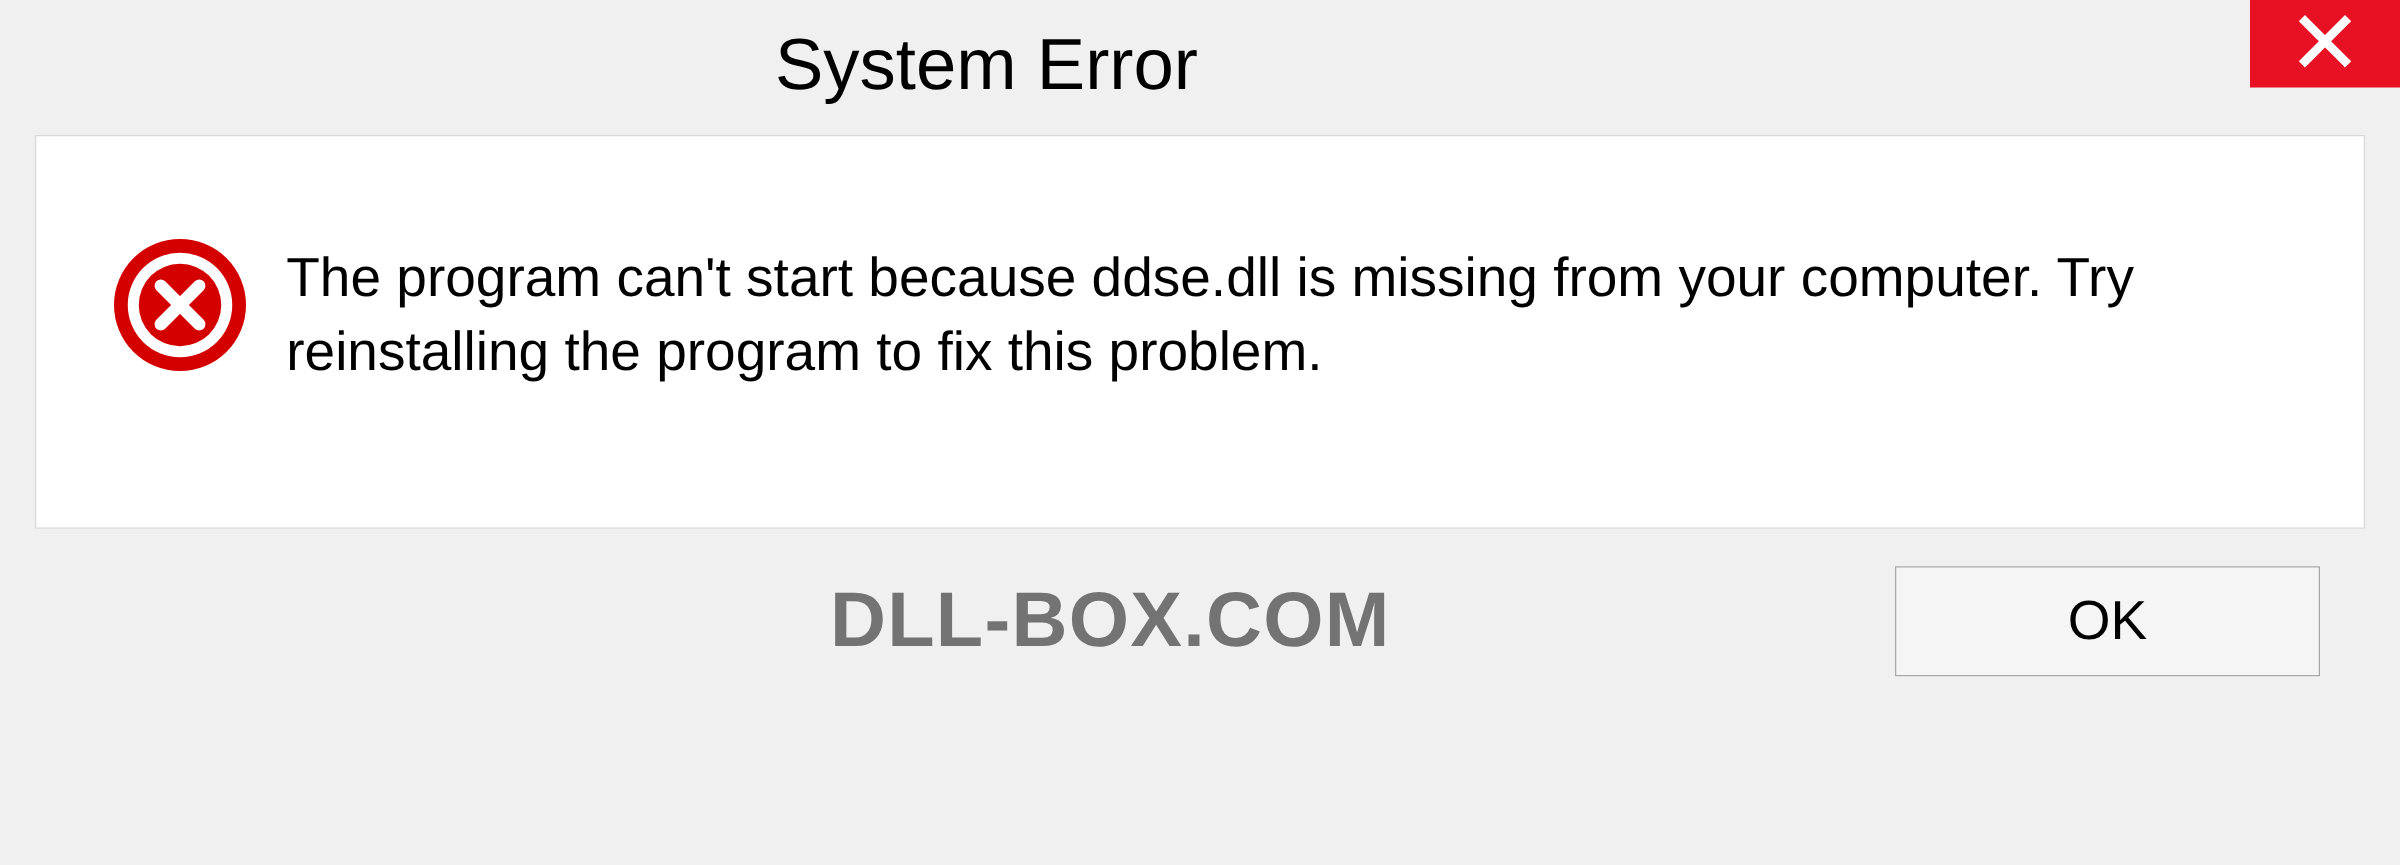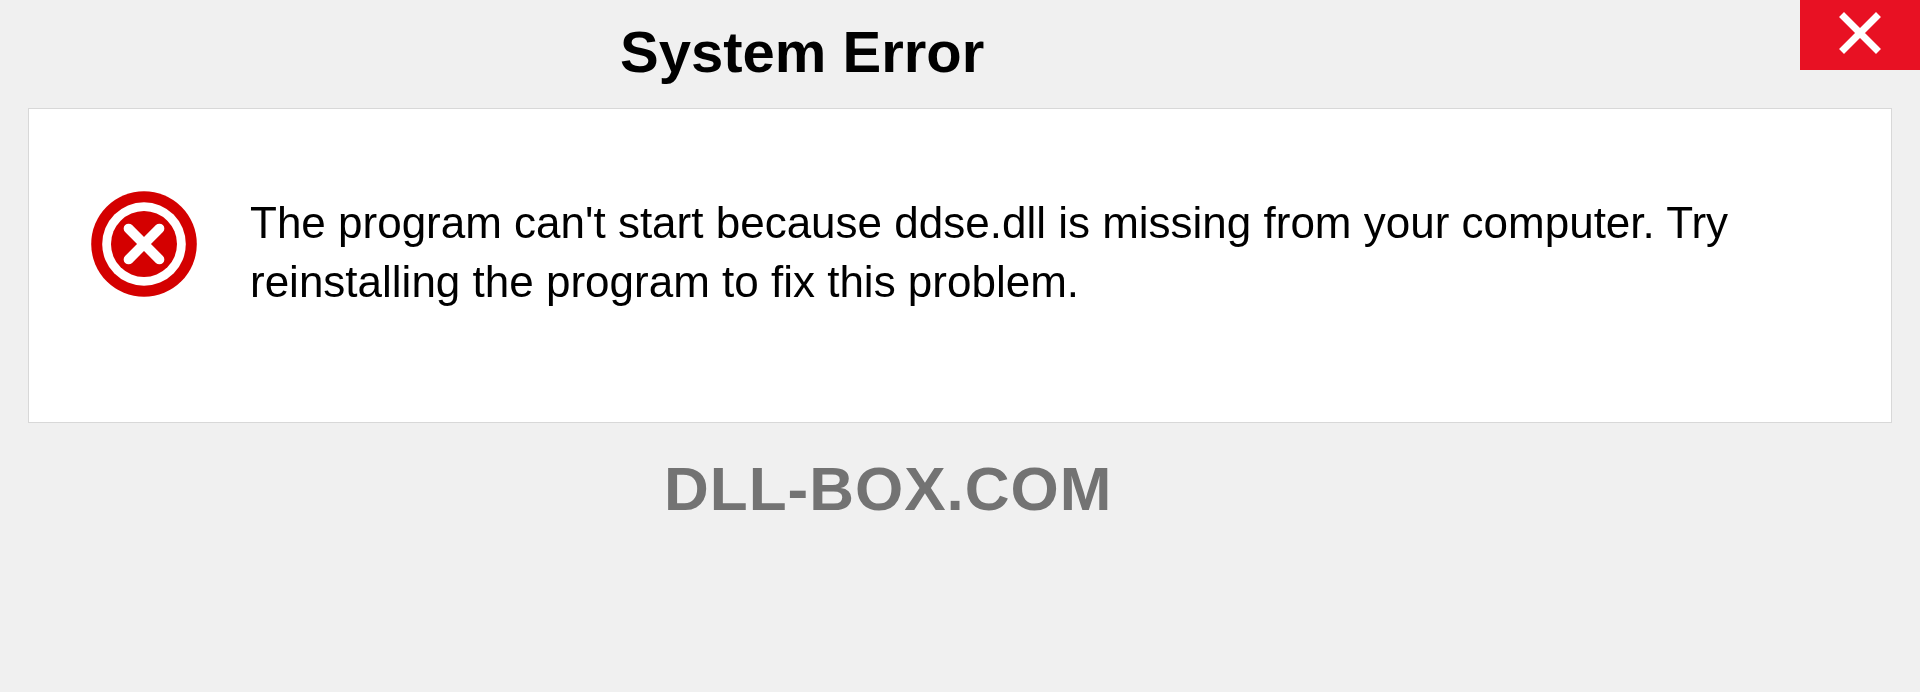--- a/index.html
+++ b/index.html
@@ -23,21 +23,21 @@
     }
     .title-bar {
       display: flex;
       align-items: flex-start;
       justify-content: space-between;
       height: 100px;
       padding-left: 620px;
     }
     .title-text {
       font-size: 58px;
-      font-weight: 700;
+      font-weight: 400;
       color: #000;
       padding-top: 18px;
     }
     .close-button {
       background: #e81123;
       width: 120px;
       height: 70px;
       display: flex;
       align-items: center;
       justify-content: center;
@@ -48,21 +48,21 @@
       width: 48px;
       height: 48px;
     }
     .content-panel {
       background: #ffffff;
       border: 1px solid #d8d8d8;
       margin: 8px 28px 0 28px;
       padding: 80px 60px 110px 60px;
       display: flex;
       align-items: flex-start;
-      gap: 51px;
+      gap: 30px;
     }
     .error-icon-wrap {
       flex-shrink: 0;
       width: 110px;
       height: 110px;
       display: flex;
       align-items: center;
       justify-content: center;
     }
     .error-icon-wrap svg {
@@ -126,15 +126,16 @@
         <circle cx="50" cy="50" r="38" fill="#ffffff"></circle>
         <circle cx="50" cy="50" r="30" fill="#d40000"></circle>
         <path d="M36 36 L64 64 M64 36 L36 64" stroke="#ffffff" stroke-width="9" stroke-linecap="round" fill="none"></path>
       </svg>
     </div>
     <div class="message-text">The program can't start because ddse.dll is missing from your computer. Try reinstalling the program to fix this problem.</div>
   </div>
 
   <div class="footer-bar">
     <div class="brand-text">DLL-BOX.COM</div>
+    <button class="ok-button">OK</button>
   </div>
 
 </div>
 
 </body></html>

